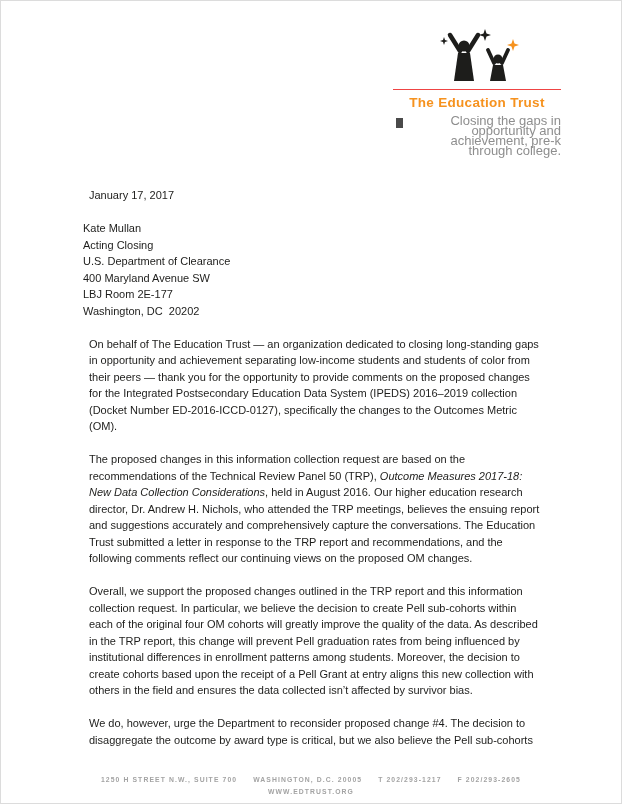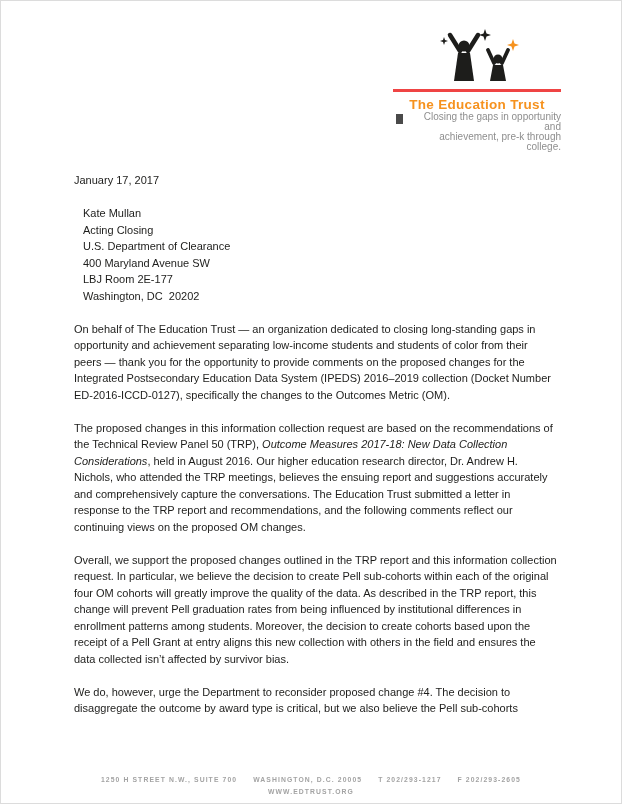--- a/index.html
+++ b/index.html
@@ -17,52 +17,53 @@
 
   
   .logo {
     position: absolute;
     top: 28px; right: 60px;
     width: 168px;
     text-align: center;
   }
   .logo-graphic { display: block; margin: 0 auto 5px auto; }
   .logo-title {
-    border-top: 3px solid #ef4444;
+    border-top: 1px solid #ef4444;
     padding-top: 5px;
     color: #F6921E;
     font-weight: bold;
     font-size: 13.5px;
     letter-spacing: 0.3px;
     white-space: nowrap;
   }
   .tagline {
     position: relative;
-    font-size: 10px;
+    margin-top: 6px;
+    font-size: 13px;
     line-height: 10px;
     color: #8e8e8e;
     text-align: right;
     padding-left: 14px;
   }
   .tagline-accent {
     position: absolute;
     left: 3px; top: 2px;
     width: 7px; height: 10px;
     background: #4a4a4a;
   }
 
   
   .letter {
     position: absolute;
     left: 72px; top: 170px;
     width: 486px;
     font-size: 11px;
     line-height: 16.5px;
   }
-  .letter p { margin: 1px; }
+  .letter p { margin: 16px; }
   .block-gap { margin-bottom: 16.5px !important; margin-left: 10px; }
   .recipient div { white-space: pre-wrap; }
   .para em { font-style: italic; }
 
   
   .footer {
     position: absolute;
     left: 0; right: 0; bottom: 7px;
     text-align: center;
     color: #a3a3a3;

